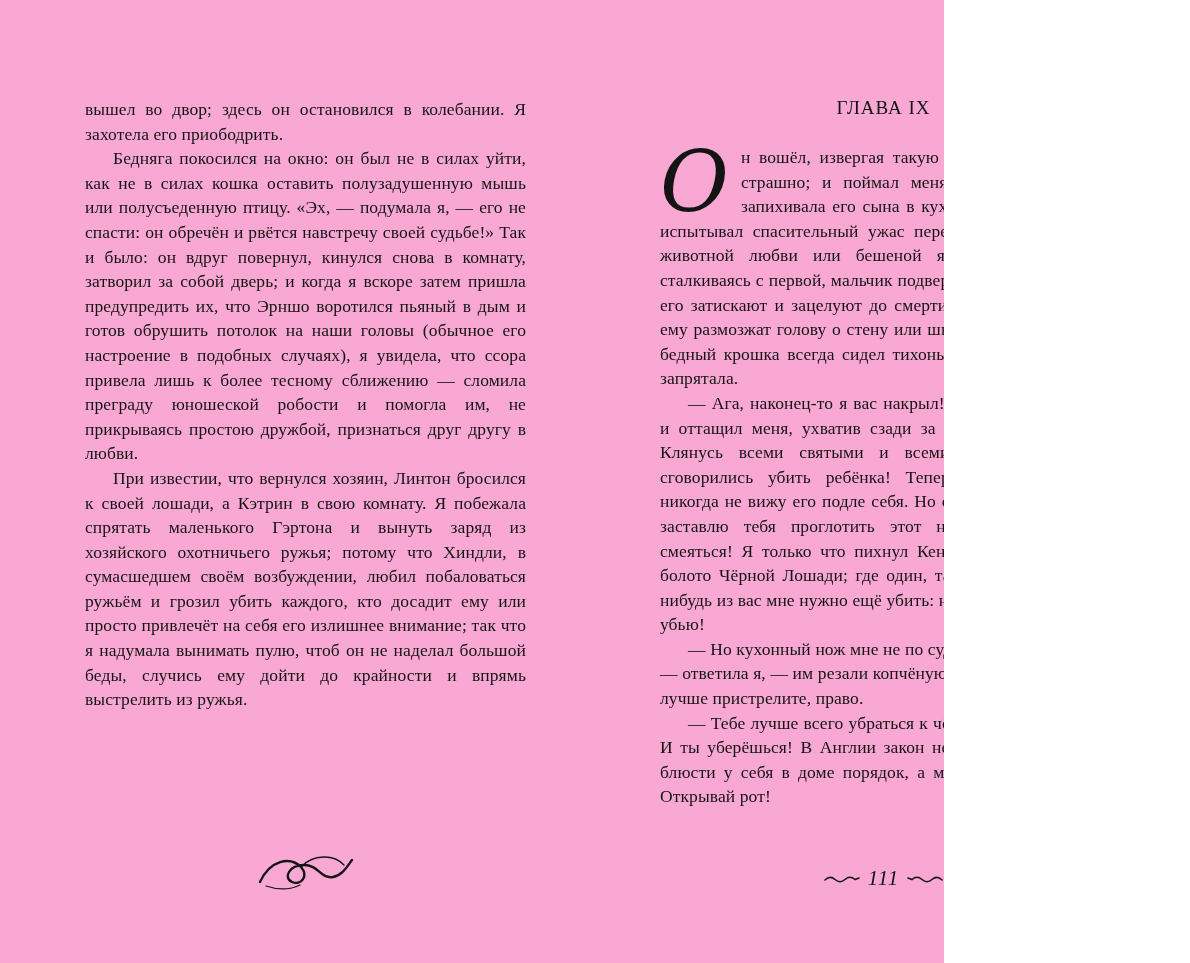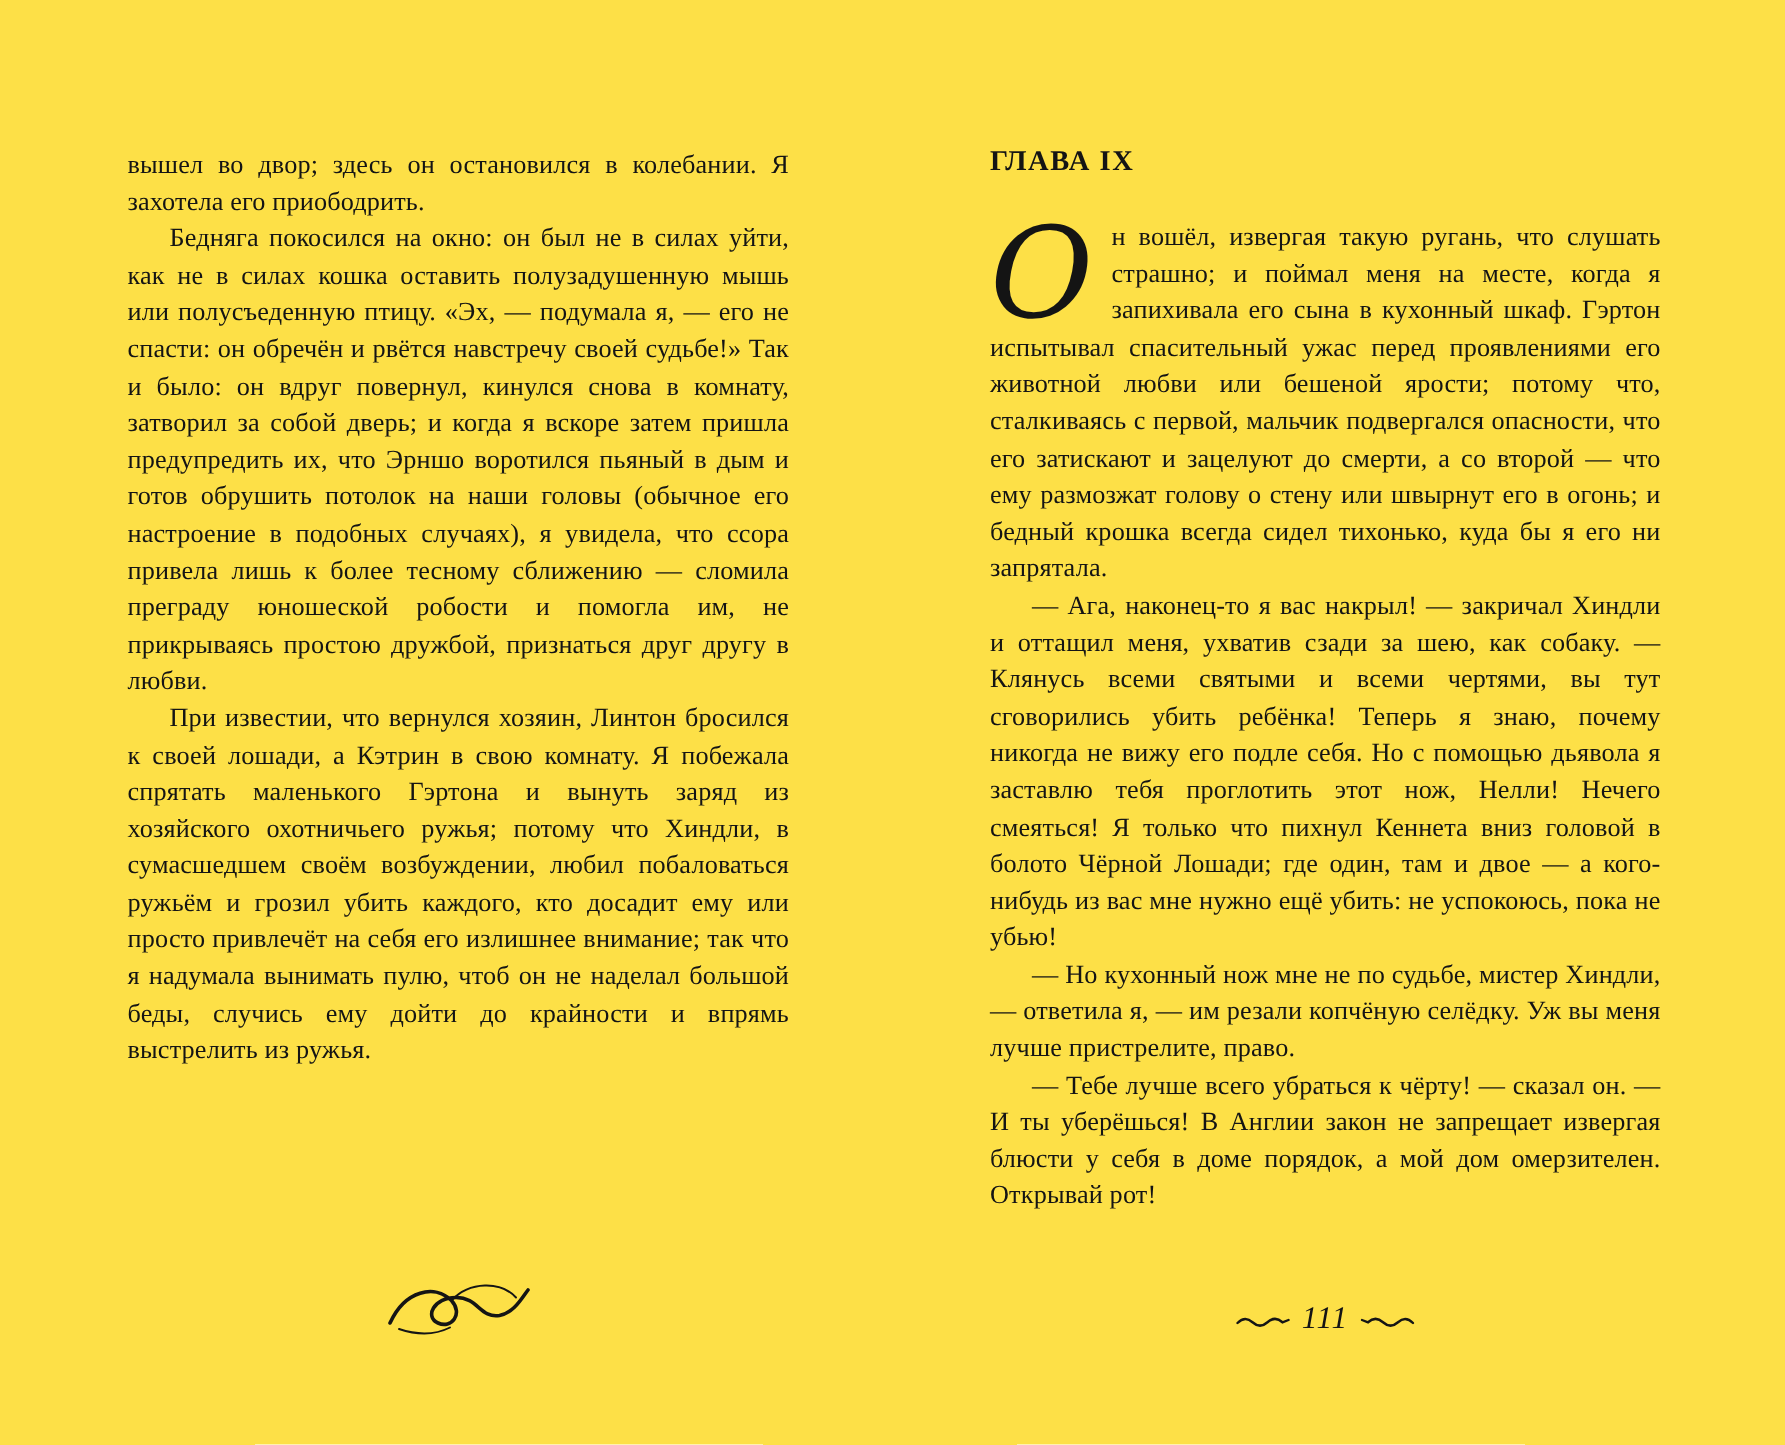--- a/index.html
+++ b/index.html
@@ -1,21 +1,21 @@
 <!DOCTYPE html>
 <html lang="ru"><head>
 <meta charset="utf-8">
 <style>
   * { box-sizing: border-box; }
   html, body { margin: 0; padding: 0; background: #ffffff; }
   .spread {
     position: relative;
-    width: 1190px;
+    width: 944px;
     height: 963px;
-    background: #fde047;
+    background: #f9a8d4;
     color: #141414;
     font-family: "Liberation Serif", "DejaVu Serif", serif;
     overflow: hidden;
   }
   .col {
     position: absolute;
     top: 97px;
   }
   .col-left  { left: 85px;  width: 441px; }
   .col-right { left: 660px; width: 447px; }
@@ -25,21 +25,22 @@
     text-align: justify;
     font-size: 17.5px;
     line-height: 24.6px;
     letter-spacing: 0.1px;
     hyphens: auto;
     -webkit-hyphens: auto;
   }
   .body-text p.indent { text-indent: 28px; }
 
   .chapter-title {
-    font-weight: bold;
+    text-align: center;
+    font-weight: normal;
     font-size: 19px;
     letter-spacing: 1px;
     margin: 0 0 26px 0;
   }
 
   .dropcap {
     float: left;
     font-family: "DejaVu Serif", serif;
     font-style: italic;
     font-size: 84px;
@@ -57,21 +58,21 @@
     justify-content: center;
   }
 
   .footer-right {
     position: absolute;
     left: 660px;
     top: 866px;
     width: 447px;
     display: flex;
     justify-content: center;
-    align-items: flex-end;
+    align-items: center;
     gap: 8px;
   }
   .page-number {
     font-style: italic;
     font-size: 21px;
     letter-spacing: 1px;
   }
 </style>
 </head>
 <body>

